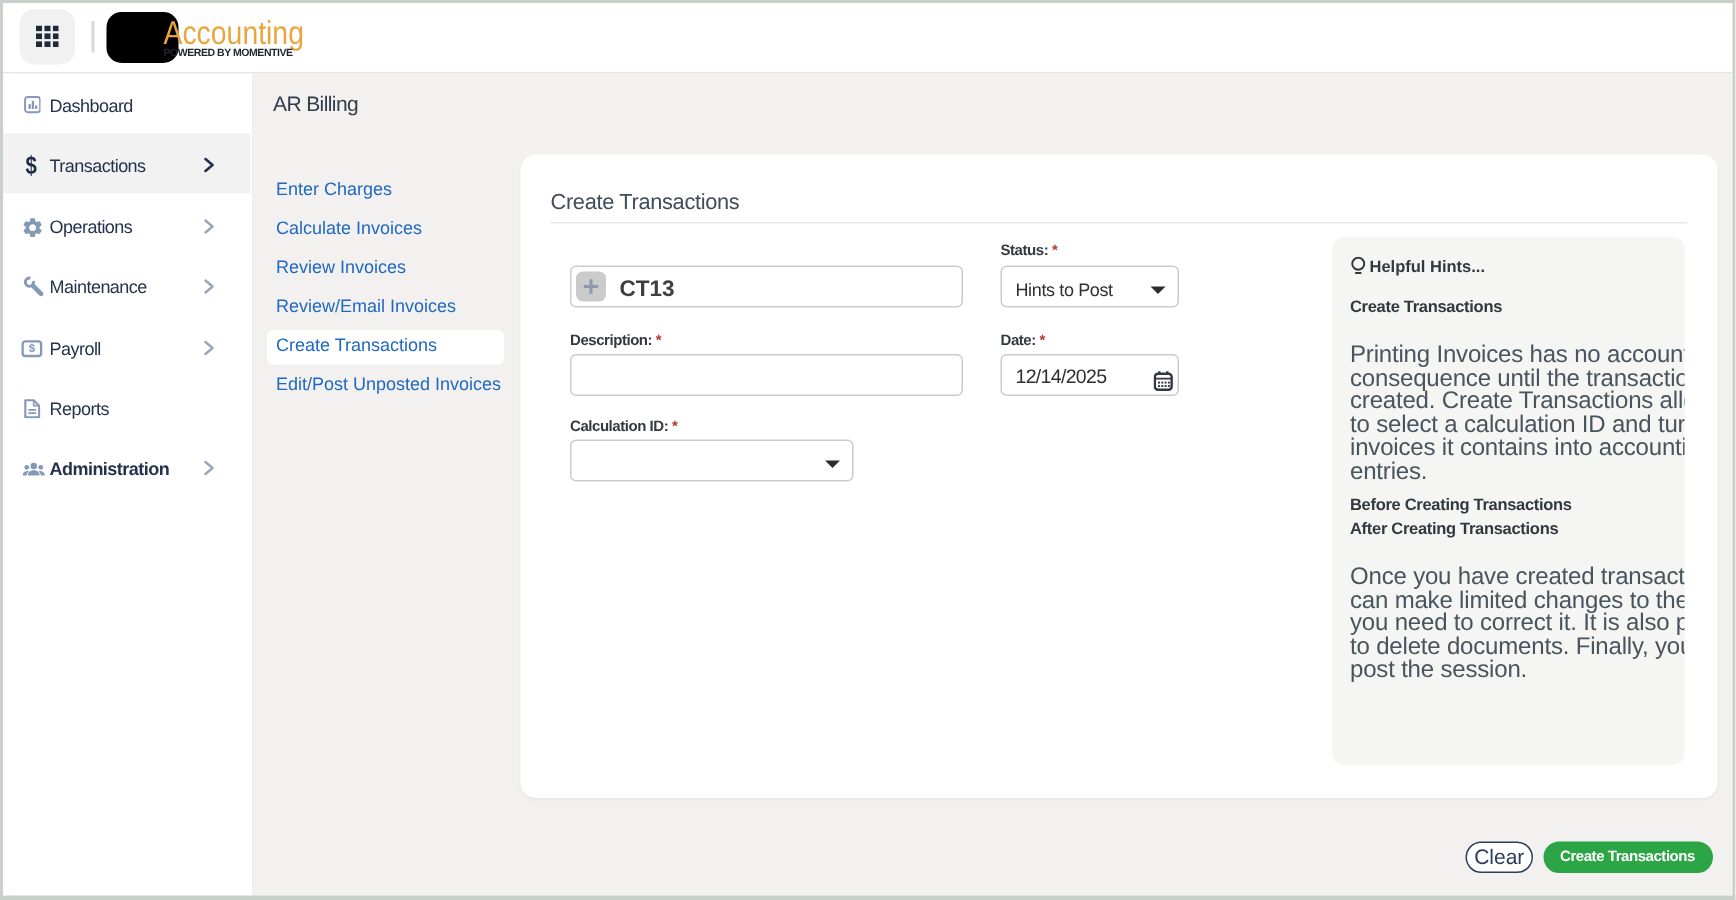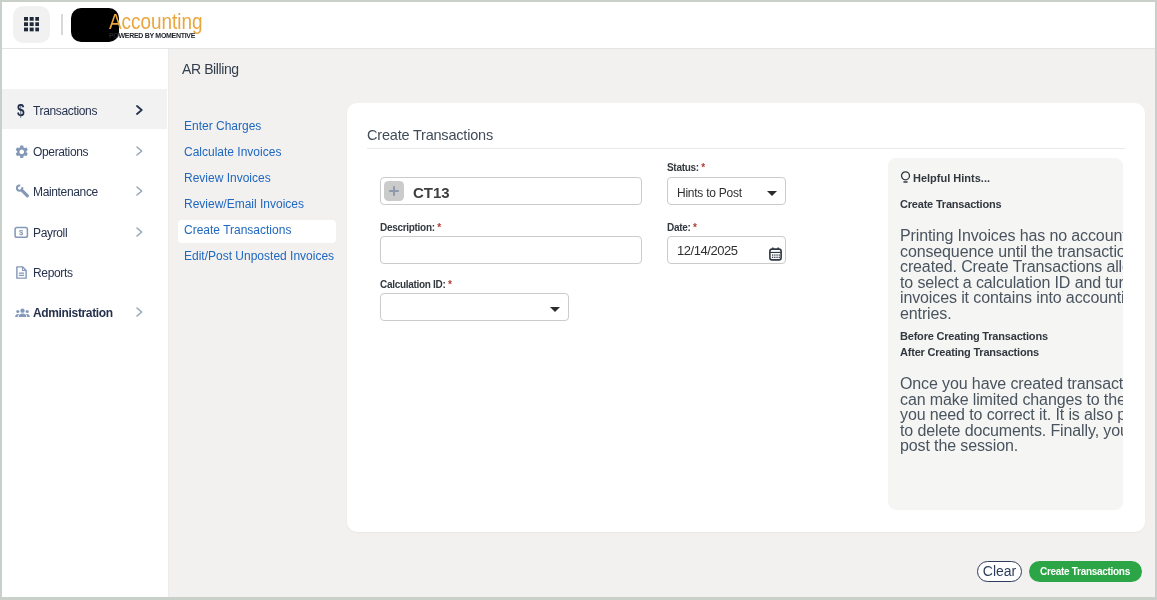--- a/index.html
+++ b/index.html
@@ -86,20 +86,31 @@
           <rect x="12.4" y="12.4" width="4.4" height="4.4"></rect>
       </g>
     </svg>
   </div>
   <div id="tdiv" class="abs"></div>
   <div id="miplogo" class="abs">mip</div>
   <div id="acct" class="abs">Accounting</div>
   <div id="pow" class="abs">POWERED BY MOMENTIVE</div>
 
   <div id="sidebar" class="abs"></div>
+  <div class="mi" style="top:48.6px;">
+    <span class="ico">
+        <svg width="11.5" height="11.5" viewBox="0 0 16 16" fill="none" stroke="#8498b8">
+          <rect x="1" y="1" width="14" height="14" rx="2.5" stroke-width="1.8"></rect>
+          <rect x="4.2" y="7.5" width="2.1" height="4.5" fill="#8498b8" stroke="none"></rect>
+          <rect x="7.2" y="4.5" width="2.1" height="7.5" fill="#8498b8" stroke="none"></rect>
+          <rect x="10.2" y="8.8" width="2.1" height="3.2" fill="#8498b8" stroke="none"></rect>
+        </svg>
+      </span>
+    <span class="txt">Dashboard</span>
+  </div>
   <div class="mi active" style="top:89.4px;">
     <span class="ico" style="left:14.5px;">
         <span style="display:block; font-size:17px; line-height:17px; font-weight:bold; color:#1e2c49; transform:scaleX(0.8);">$</span>
       </span>
     <span class="txt">Transactions</span>
     <span class="chev">
         <svg width="7" height="10" viewBox="0 0 7 10" fill="none" stroke="#26334e" stroke-width="1.8" stroke-linecap="round" stroke-linejoin="round">
           <path d="M1 1 L5.7 5 L1 9"></path>
         </svg>
       </span>

